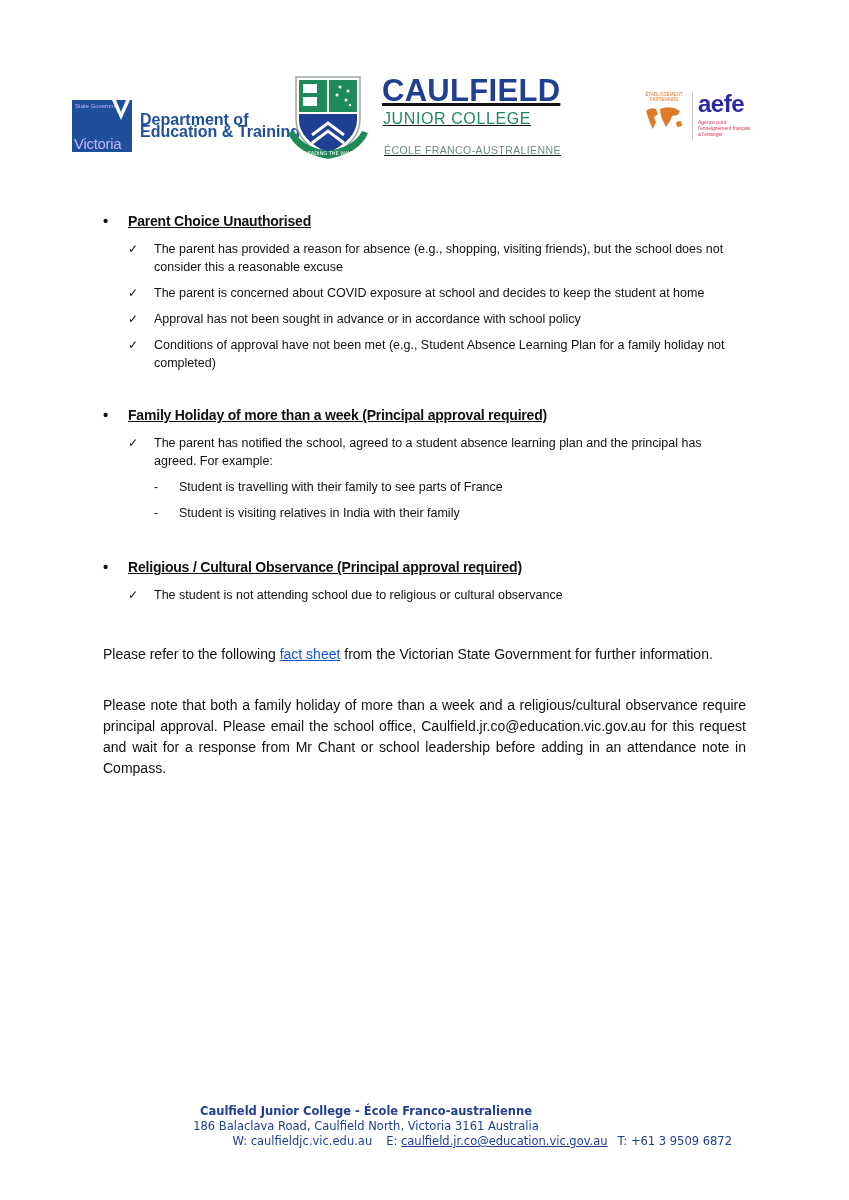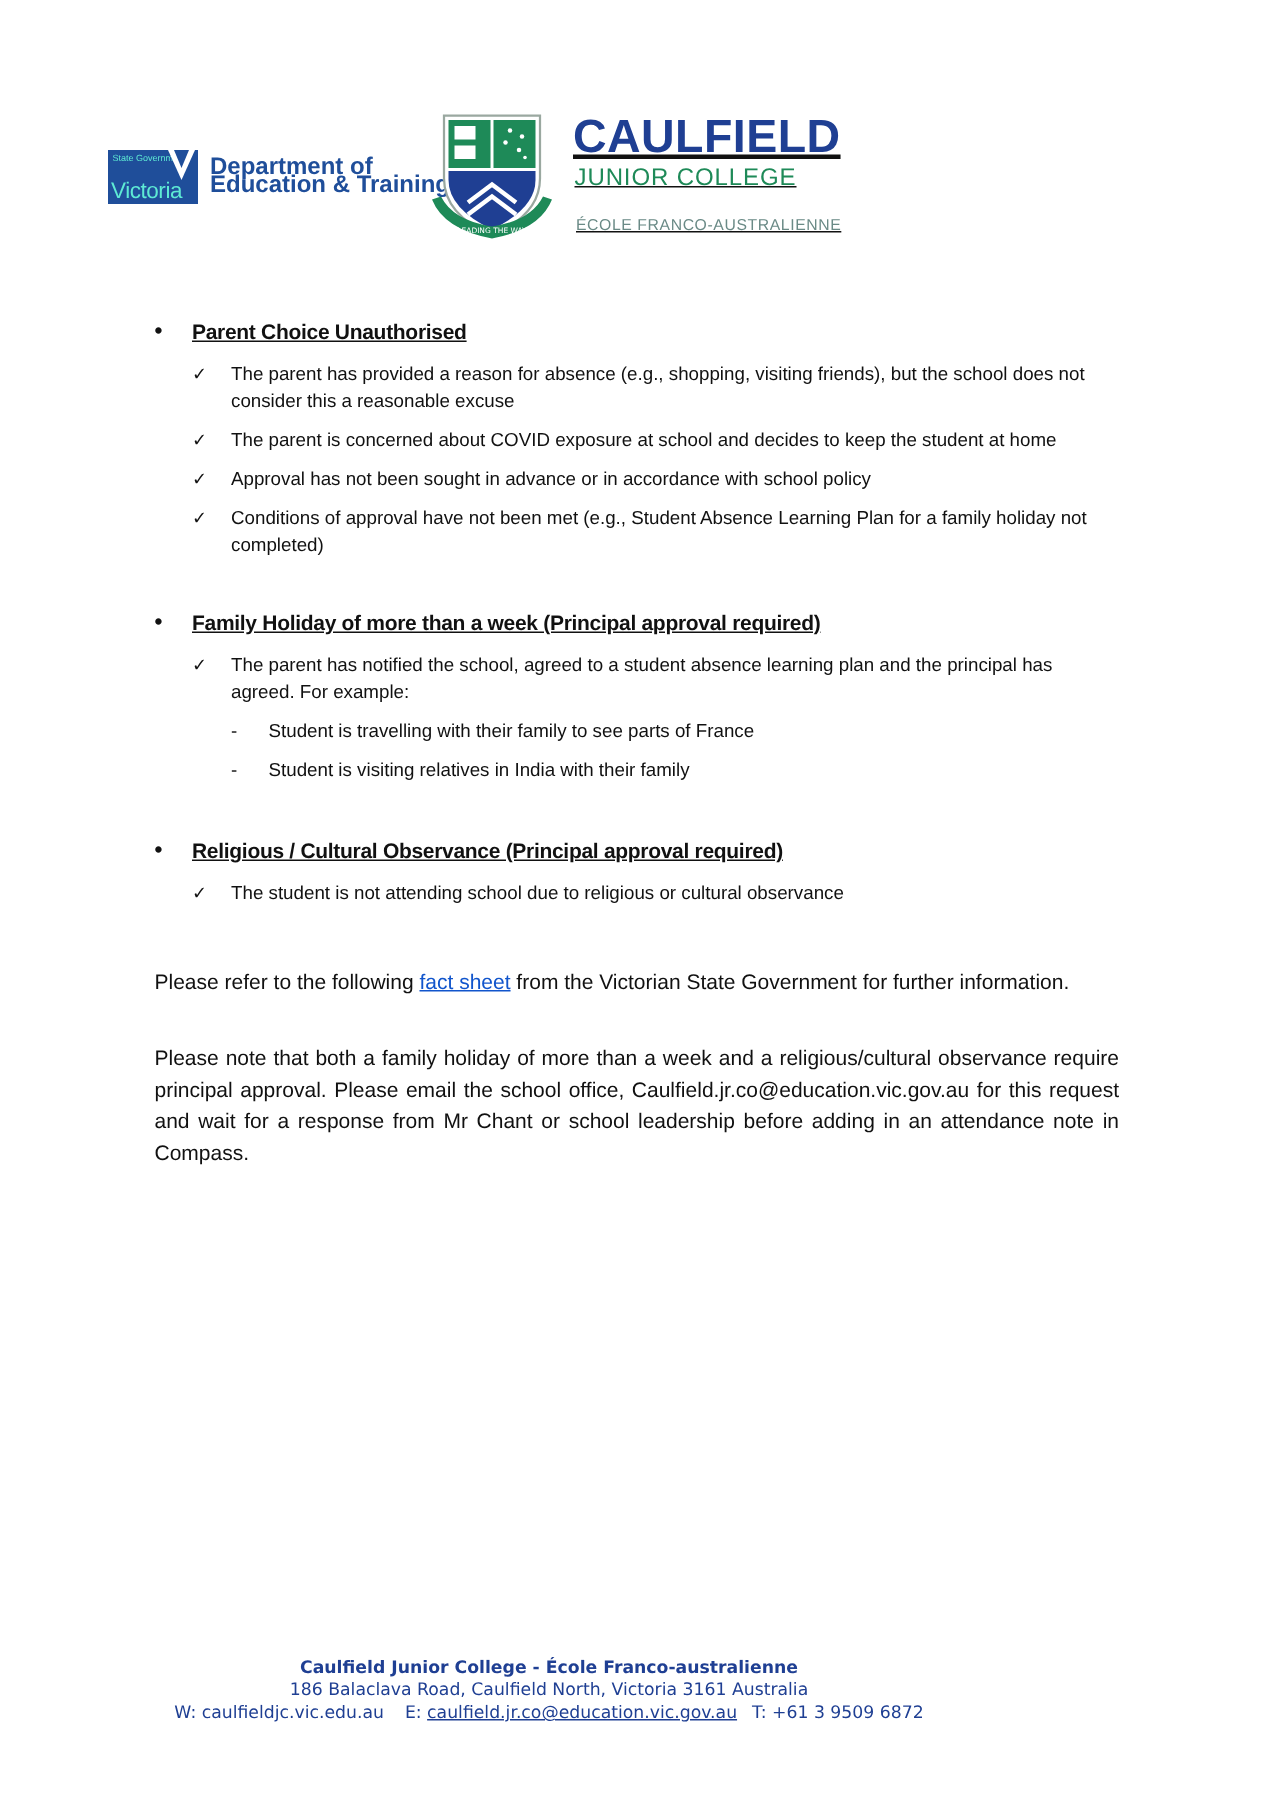--- a/index.html
+++ b/index.html
@@ -1,21 +1,21 @@
 <!DOCTYPE html>
 <html><head>
 <meta charset="utf-8">
 <style>
   html, body { margin: 0; padding: 0; background: #ffffff; }
   body { width: 849px; height: 1200px; position: relative; overflow: hidden; font-family: "Liberation Sans", sans-serif; color: #111; }
 
   
   .header { position: absolute; top: 0; left: 0; width: 849px; height: 180px; }
   .vic-logo { position: absolute; left: 72px; top: 100px; display: flex; align-items: center; }
-  .vic-box { width: 60px; height: 36px; background: #1f4e9a; position: relative; color: #5eead4; }
+  .vic-box { width: 60px; height: 52px; background: #1f4e9a; position: relative; color: #c4b5fd; }
   .vic-small { position: absolute; left: 3px; top: 3px; font-size: 6px; line-height: 6px; }
   .vic-big { position: absolute; left: 2px; bottom: 1px; font-size: 15px; font-weight: 400; letter-spacing: -0.3px; line-height: 15px; }
   .vic-v { position: absolute; right: 2px; top: 0; width: 0; height: 0; border-left: 9px solid transparent; border-right: 9px solid transparent; border-top: 20px solid #fff; }
   .vic-v2 { position: absolute; right: 6px; top: 0; width: 0; height: 0; border-left: 5px solid transparent; border-right: 5px solid transparent; border-top: 12px solid #1f4e9a; }
   .vic-text { margin-left: 8px; color: #1f4e9a; font-size: 16px; line-height: 12px; font-weight: 600; }
 
   .cjc-logo { position: absolute; left: 288px; top: 73px; display: flex; }
   .crest { width: 80px; height: 88px; position: relative; }
   .cjc-words { margin-left: 14px; padding-top: 2px; text-decoration: underline; }
   .cjc-title { color: #1f3f93; font-size: 31px; font-weight: 700; line-height: 32px; letter-spacing: 0.3px; }
@@ -41,21 +41,21 @@
   .check { width: 26px; flex: none; font-size: 12px; }
   .sub-item { display: flex; margin-left: 51px; margin-top: 8px; font-size: 12.5px; line-height: 18px; }
   .dash { width: 25px; flex: none; }
   .para { font-size: 14px; line-height: 21px; text-align: justify; margin: 0; }
   a.link { color: #1155cc; text-decoration: underline; }
 
   
   .footer { position: absolute; left: 0; top: 1104px; width: 732px; text-align: center; color: #1f3f93; font-family: "DejaVu Sans", sans-serif; }
   .f1 { font-size: 11.5px; font-weight: 700; line-height: 15px; }
   .f2 { font-size: 11.5px; line-height: 15px; }
-  .f3 { font-size: 11.5px; line-height: 15px; }
+  .f3 { font-size: 11.5px; line-height: 15px; text-align: right; }
   .f3 a { color: #1f3f93; text-decoration: underline; }
   .f3 .gap { display: inline-block; width: 14px; }
 </style>
 </head>
 <body>
 
 <div class="header">
   <div class="vic-logo">
     <div class="vic-box">
       <div class="vic-small">State Government</div>
@@ -87,20 +87,39 @@
       <path d="M0 60 Q8 80 40 86 Q72 80 80 60 L74 58 Q66 74 40 78 Q14 74 6 58 Z" fill="#1e8a58"></path>
       <text x="40" y="82" font-size="5" fill="#fff" text-anchor="middle" font-family="DejaVu Sans, sans-serif">LEADING THE WAY</text>
     </svg>
     <div class="cjc-words">
       <div class="cjc-title">CAULFIELD</div>
       <div class="cjc-sub">JUNIOR COLLEGE</div>
       <div class="cjc-fr">ÉCOLE FRANCO-AUSTRALIENNE</div>
     </div>
   </div>
 
+  <div class="aefe-logo">
+    <div class="aefe-left">
+      <div class="aefe-part">ÉTABLISSEMENT PARTENAIRE</div>
+      <svg class="aefe-map" viewBox="0 0 40 26">
+        <path d="M2 6 Q6 2 12 4 L14 9 L10 12 L12 17 L9 24 L6 18 L4 12 Z" fill="#e07a26"></path>
+        <path d="M16 4 Q22 1 30 3 L36 6 L34 10 L28 11 L26 16 L22 22 L19 16 L17 11 Z" fill="#e07a26"></path>
+        <path d="M32 17 L37 16 L38 21 L33 22 Z" fill="#e07a26"></path>
+      </svg>
+    </div>
+    <div class="aefe-sep"></div>
+    <div class="aefe-right">
+      <div class="aefe-name">aefe</div>
+      <div class="aefe-desc">
+        <div>Agence pour</div>
+        <div>l'enseignement français</div>
+        <div>à l'étranger</div>
+      </div>
+    </div>
+  </div>
 </div>
 
 <div class="content">
 
   <div class="section">
     <div class="sec-head">
       <span class="bullet">•</span>
       <span class="sec-title">Parent Choice Unauthorised</span>
     </div>
     <div class="check-item">

